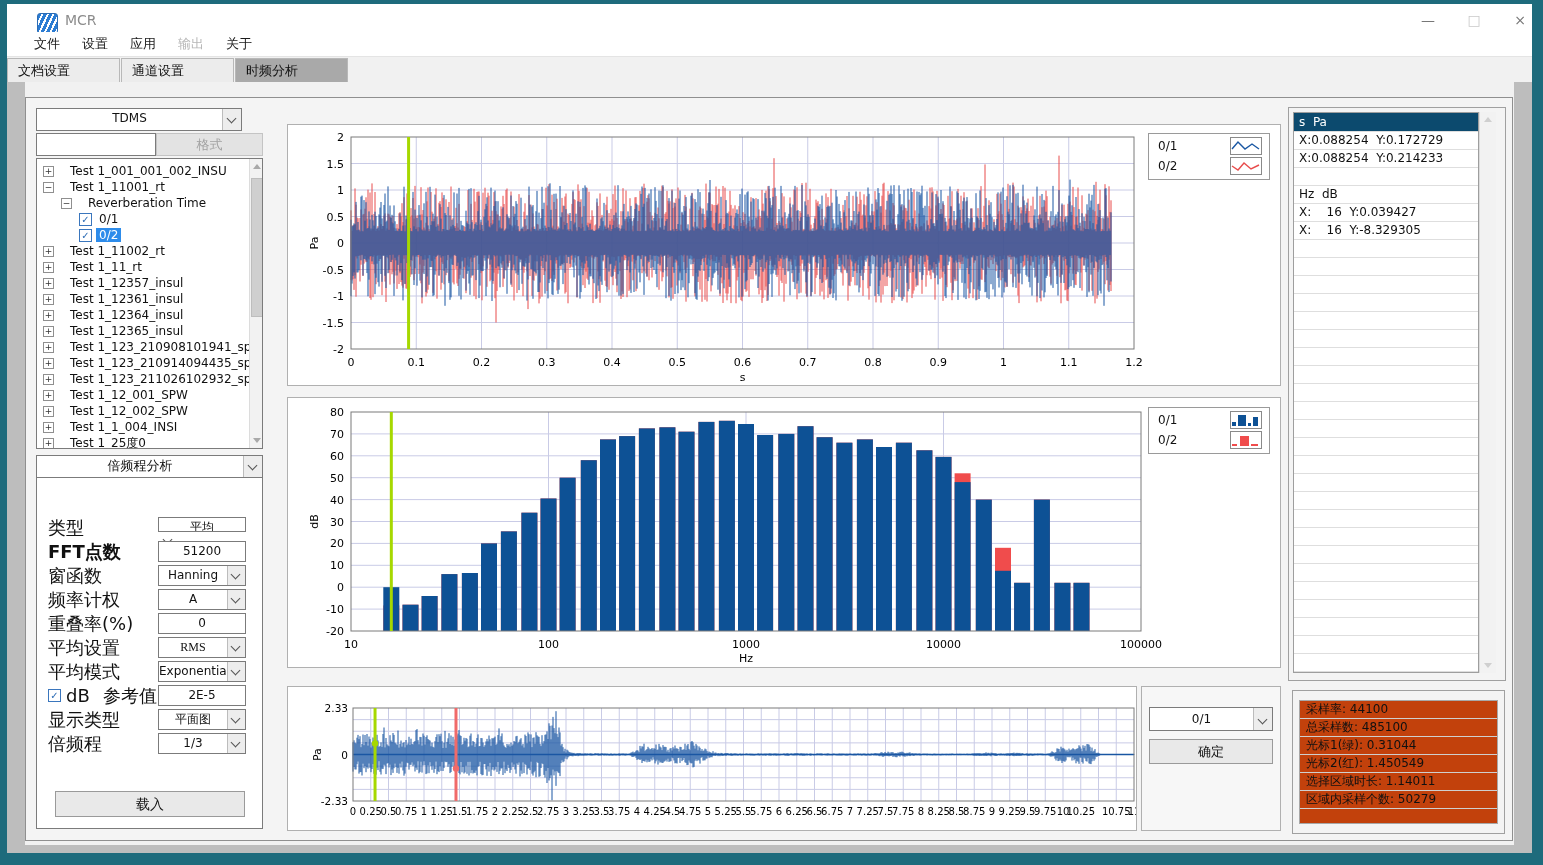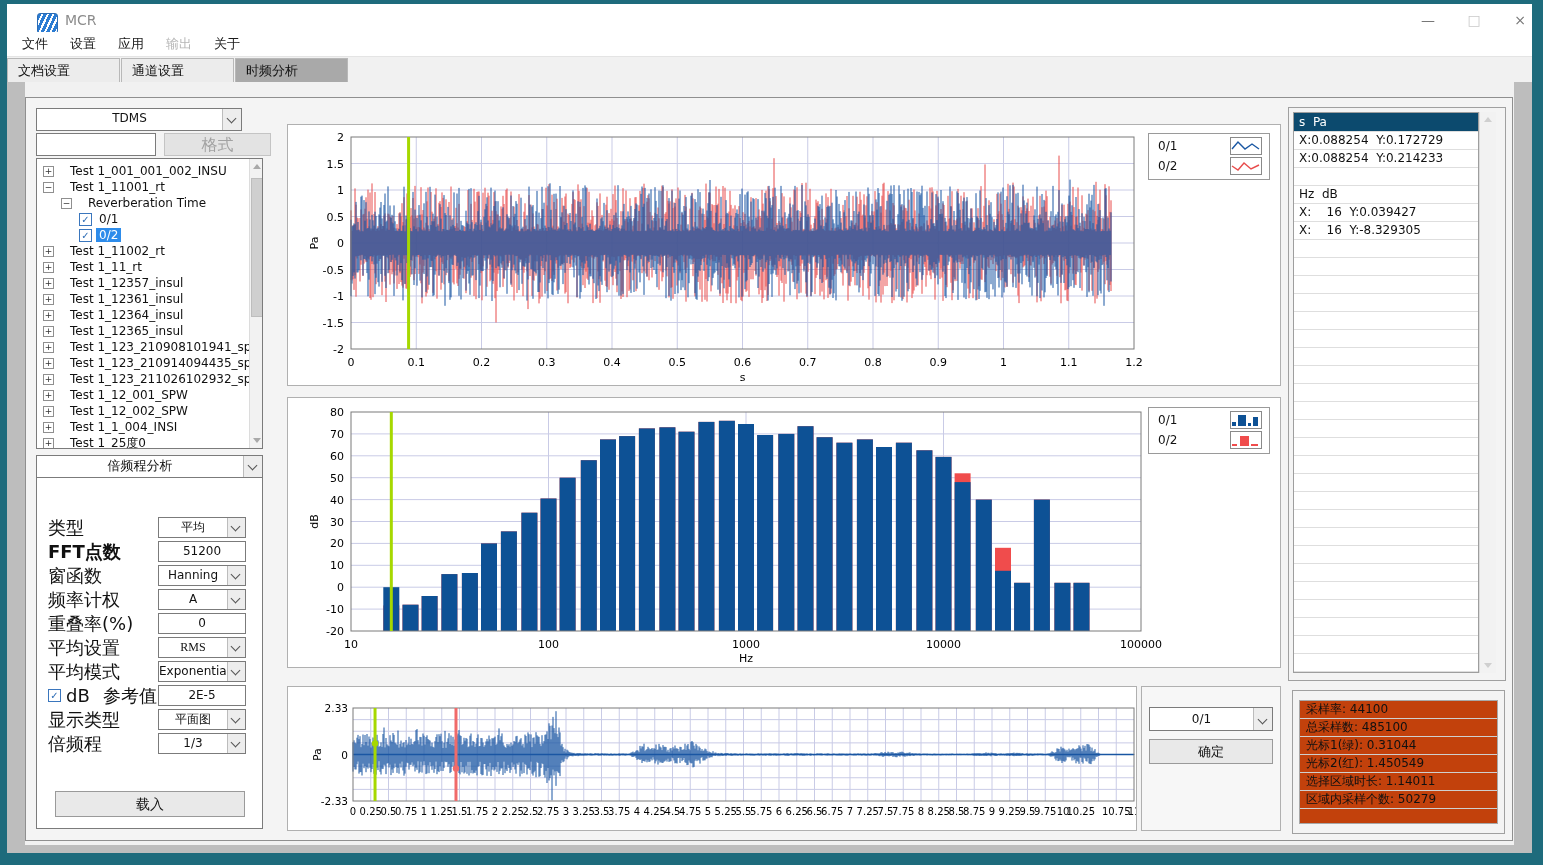--- a/index.html
+++ b/index.html
@@ -9,38 +9,38 @@
   
   .frame{position:absolute;background:#1e6b7c}
   .band{position:absolute;background:#bdbdbd}
   
   #titlebar{left:7px;top:4px;width:1525px;height:28px;background:#fff}
   #app-logo{left:30px;top:9px;width:19px;height:19px;border-radius:3px;
     background:repeating-linear-gradient(115deg,#2b7cd3 0 3px,#ffffff 3px 5px);border:1px solid #2b6cb5}
   #app-title{left:58px;top:8px;font-size:14px;color:#8c8c8c}
   .wbtn{position:absolute;top:5px;width:32px;height:23px;text-align:center;line-height:23px;color:#777;font-size:14px}
   #menubar{left:7px;top:32px;width:1525px;height:25px;background:#fff;border-bottom:1px solid #e4e4e4;
-    display:flex;align-items:center;padding-left:15px;gap:22px;box-sizing:border-box}
+    display:flex;align-items:center;padding-left:27px;gap:22px;box-sizing:border-box}
   .menu-item{font-size:13px;color:#1a1a1a}
   .menu-item.disabled{color:#b6b6b6}
   #tabbar{left:7px;top:58px;width:1525px;height:24px;display:flex}
   .tab{height:23px;line-height:23px;width:101px;padding-left:10px;background:#ececec;
     border:1px solid #b8b8b8;border-bottom:none;font-size:13px;margin-right:1px}
   .tab.active{background:#a9a9a9}
   
   #main-panel{left:25px;top:97px;width:1488px;height:744px;background:#f4f4f4;border:1px solid #8f8f8f;box-sizing:border-box}
   
   .combo{position:absolute;background:#fff;border:1px solid #7b7b7b;display:flex;box-sizing:border-box}
   .combo-val{flex:1;text-align:center;font-size:12px;line-height:19px;overflow:hidden;white-space:nowrap}
   .combo-arrow{width:18px;border-left:1px solid #bcbcbc;background:#ededed;position:relative;flex:none}
   .chev{position:absolute;left:5px;top:6px;width:6px;height:6px;border-right:1.4px solid #555;border-bottom:1.4px solid #555;transform:rotate(45deg)}
   .inputbox{position:absolute;background:#fff;border:1px solid #7b7b7b;text-align:center;font-size:12px;line-height:19px;box-sizing:border-box}
   .btn{position:absolute;background:#e9e9e9;border:1px solid #9a9a9a;text-align:center;box-sizing:border-box}
   #filter-input{left:36px;top:133px;width:120px;height:23px;border:1px solid #7b7b7b;box-sizing:border-box;font-size:12px;padding:0 4px}
-  #format-btn{left:164px;top:133px;width:107px;height:23px;line-height:21px;font-size:16px;background:#e3e3e3;color:#a2a2a2;border-color:#c4c4c4}
+  #format-btn{left:156px;top:133px;width:107px;height:23px;line-height:21px;font-size:13px;background:#e3e3e3;color:#a2a2a2;border-color:#c4c4c4}
   #tree-panel{left:36px;top:158px;width:227px;height:291px;background:#fff;border:1px solid #7b7b7b;box-sizing:border-box;overflow:hidden}
   #tree-rows{position:absolute;left:0;top:4px;width:208px}
   .tree-row{height:16px;display:flex;align-items:center;font-size:12px;white-space:nowrap}
   .expander{width:11px;height:11px;border:1px solid #8f8f8f;background:#fff;font-size:9px;line-height:9px;text-align:center;color:#333;margin-right:13px;flex:none;box-sizing:border-box}
   .tree-check{width:13px;height:13px;border:1px solid #3a76bd;background:#fff;margin-right:4px;font-size:10px;line-height:11px;color:#2e6db5;text-align:center;font-weight:bold;flex:none;box-sizing:border-box}
   .tree-label{padding:0 3px}
   .tree-label.selected{background:#2d8ceb;color:#fff}
   .sbar{position:absolute;background:#f2f2f2;border-left:1px solid #dcdcdc}
   .sarrow{position:absolute;left:0;width:100%;height:15px;display:flex;align-items:center;justify-content:center}
   .tri-up{width:0;height:0;border-left:4px solid transparent;border-right:4px solid transparent;border-bottom:5px solid #a9a9a9}
@@ -200,21 +200,21 @@
 
 <div id="form-panel" class="abs"></div>
 <div class="combo" style="left:36px;top:455px;width:227px;height:23px">
   <span class="combo-val" style="font-size:13px">倍频程分析</span>
   <span class="combo-arrow">
       <span class="chev"></span>
     </span>
 </div>
 <div id="form-fields">
     <div class="f-label" style="top: 517px;">类型</div>
-    <div class="combo" style="left: 158px; top: 517px; width: 88px; height: 21px;">
+    <div class="combo" style="left: 158px; top: 517px; width: 88px; height: 15px; flex-direction: column;">
       <span class="combo-val">平均</span>
       <span class="combo-arrow" style="width: 17px;">
         <span class="chev" style="top: 5px; left: 4px;"></span>
       </span>
     </div>
     <div class="f-label" style="top: 541px; font-weight: bold;">FFT点数</div>
     <div class="inputbox" style="left: 158px; top: 541px; width: 88px; height: 21px;">51200</div>
     <div class="f-label" style="top: 565px;">窗函数</div>
     <div class="combo" style="left: 158px; top: 565px; width: 88px; height: 21px;">
       <span class="combo-val">Hanning</span>

